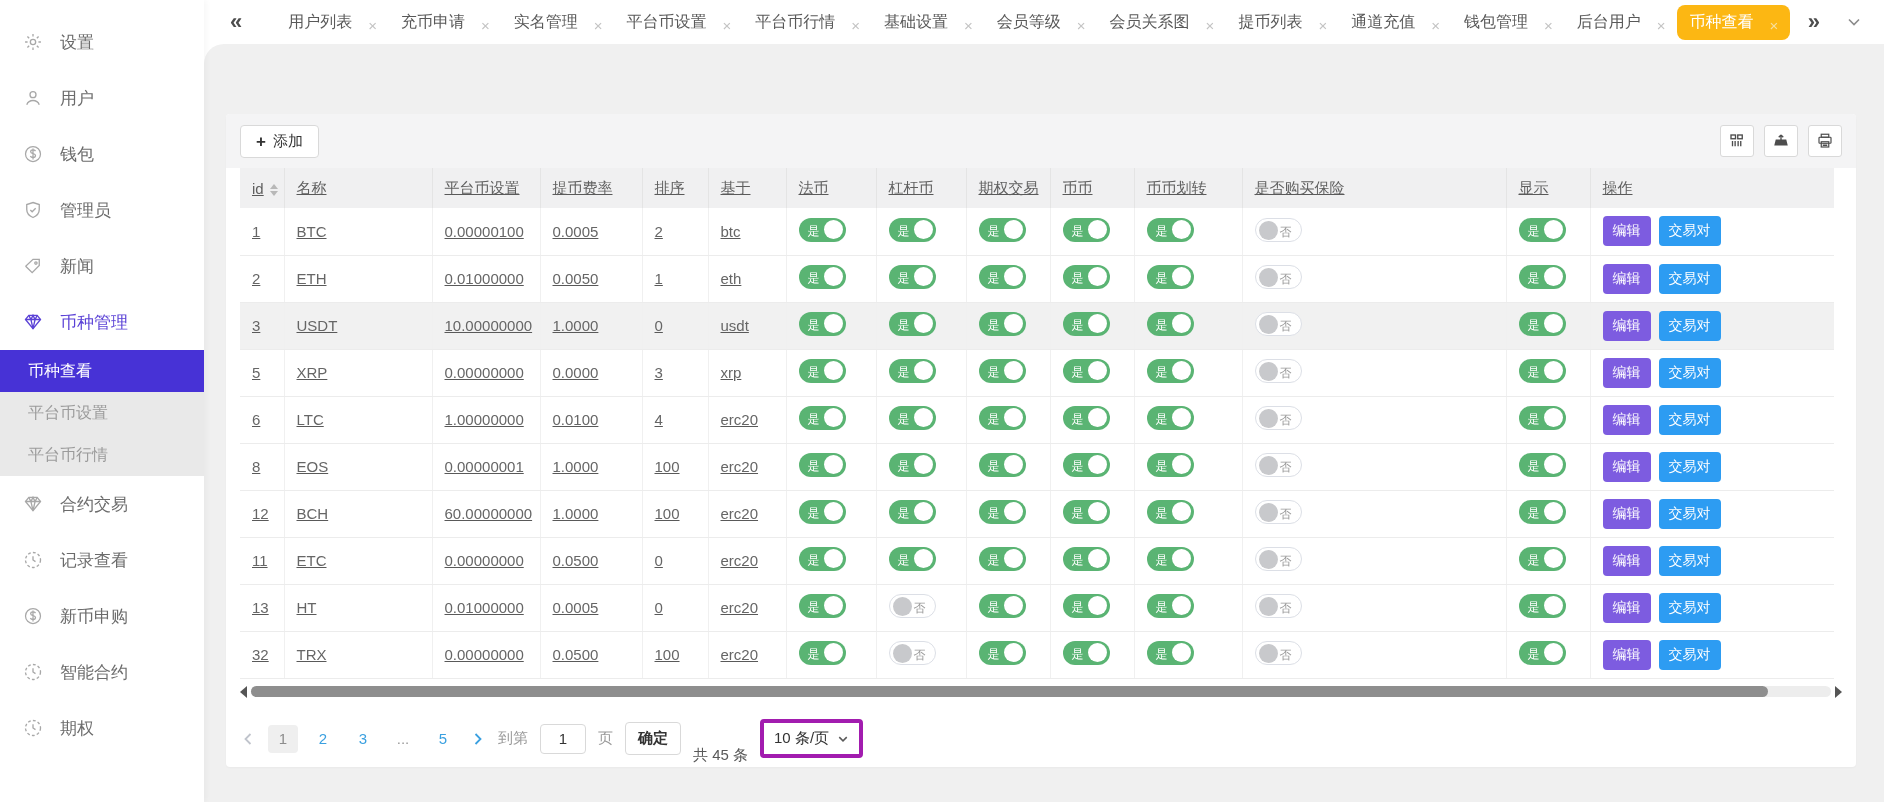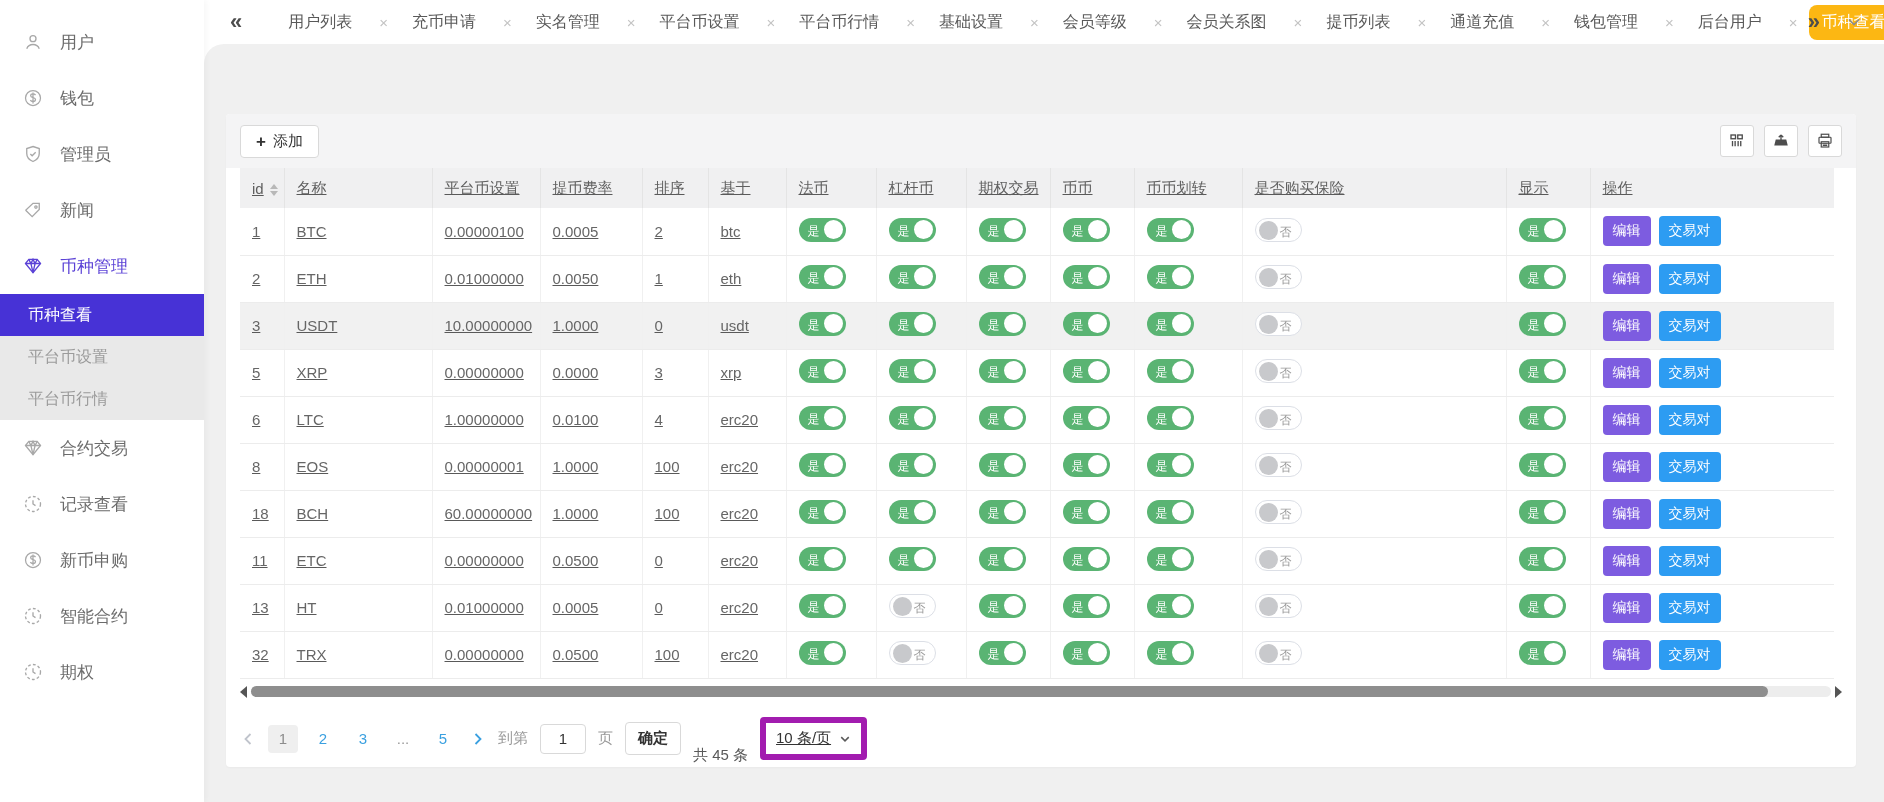--- a/index.html
+++ b/index.html
@@ -17,21 +17,21 @@
   .side-sub-item { display:flex; align-items:center; height:42px; padding:0 28px; font-size:16px; color:#9b9b9b; cursor:pointer; }
   .side-sub-item.active { background:#4732d6; color:#fff; }
 
   
   .main { flex:1; display:flex; flex-direction:column; min-width:0; }
 
   
   .tabbar { height:44px; background:#fff; display:flex; align-items:center; padding:0 22px 0 26px; flex:none; }
   .tab-collapse { font-size:22px; color:#4d4d4d; font-weight:700; cursor:pointer; flex:none; line-height:1; }
   .tabs { flex:1; display:flex; align-items:center; justify-content:space-between; margin:0 30px 0 34px; min-width:0; }
-  .tab { display:inline-flex; align-items:center; gap:27px; font-size:16px; color:#595959; cursor:pointer; padding:7px 12px; border-radius:8px; white-space:nowrap; }
+  .tab { display:inline-flex; align-items:flex-end; gap:16px; font-size:16px; color:#595959; cursor:pointer; padding:7px 12px; border-radius:8px; white-space:nowrap; }
   .tab .x { color:#c3c3c3; font-size:15px; line-height:1; }
   .tab.active { background:#fcb713; color:#fff; }
   .tab.active .x { color:#f6dfa0; }
   .tab-dd { margin-left:26px; color:#8c8c8c; display:inline-flex; cursor:pointer; }
 
   
   .content { flex:1; background:#f0f0f0; border-top-left-radius:20px; padding:70px 28px 0 22px; overflow:hidden; }
   .card { background:#fff; border-radius:4px; width:100%; height:653px; overflow:hidden; box-shadow:0 1px 2px rgba(0,0,0,.03); }
 
   .card-toolbar { background:#f4f4f5; height:54px; display:flex; align-items:center; justify-content:space-between; padding:0 14px; }
@@ -80,30 +80,39 @@
   
   .pagination { display:flex; align-items:center; gap:12px; padding:14px 14px 0; font-size:15px; color:#9a9a9a; }
   .pg-nav { color:#c0c4cc; display:inline-flex; cursor:pointer; }
   .pg-nav.next { color:#3aa0e0; }
   .pg-page { min-width:30px; height:28px; display:inline-flex; align-items:center; justify-content:center; border-radius:4px; color:#3aa0e0; cursor:pointer; padding:0 6px; }
   .pg-page.current { background:#efefef; color:#8c8c8c; cursor:default; }
   .pg-page.ellipsis { color:#9a9a9a; cursor:default; }
   .pg-input { width:46px; height:30px; border:1px solid #d9d9d9; border-radius:4px; text-align:center; font-size:15px; color:#333; font-family:inherit; }
   .pg-confirm { background:#fff; border:1px solid #d9d9d9; border-radius:4px; padding:6px 12px; font-size:15px; color:#333; font-weight:700; cursor:pointer; font-family:inherit; }
   .pg-total { color:#595959;margin-top:33px; }
-  .pg-select { display:inline-flex; align-items:center; gap:8px; border:6px solid #a21caf; border-radius:4px; padding:6px 10px; color:#333; cursor:pointer; background:#fff;text-decoration:underline; }
+  .pg-select { display:inline-flex; align-items:center; gap:8px; border:4px solid #a21caf; border-radius:4px; padding:6px 10px; color:#333; cursor:pointer; background:#fff; }
   .pg-select svg { color:#595959; }
 </style>
 </head>
 <body>
 
 <div class="app">
 
   <aside class="sidebar">
     <div id="sidebar-menu">
+        <div class="side-item">
+          <span class="ic">
+            <svg width="20" height="20" viewBox="0 0 24 24" fill="none" stroke="currentColor" stroke-width="1.6">
+              <circle cx="12" cy="12" r="3.2"></circle>
+              <path d="M12 2.5v3M12 18.5v3M2.5 12h3M18.5 12h3M5.3 5.3l2.1 2.1M16.6 16.6l2.1 2.1M18.7 5.3l-2.1 2.1M7.4 16.6l-2.1 2.1"></path>
+            </svg>
+          </span>
+          <span>设置</span>
+        </div>
         <div class="side-item">
           <span class="ic">
             <svg width="20" height="20" viewBox="0 0 24 24" fill="none" stroke="currentColor" stroke-width="1.6">
               <circle cx="12" cy="8" r="3.6"></circle>
               <path d="M4.5 20c1.4-3.6 4.2-5 7.5-5s6.1 1.4 7.5 5"></path>
             </svg>
           </span>
           <span>用户</span>
         </div>
         <div class="side-item">
@@ -550,21 +559,21 @@
                       <span class="sw-t">否</span>
                       <span class="knob"></span>
                     </span></td>
                   <td><span class="switch on">
                       <span class="sw-t">是</span>
                       <span class="knob"></span>
                     </span></td>
                   <td><button class="btn-edit">编辑</button><button class="btn-pair">交易对</button></td>
                 </tr>
                 <tr>
-                  <td>18</td>
+                  <td>12</td>
                   <td>BCH</td>
                   <td>60.00000000</td>
                   <td>1.0000</td>
                   <td>100</td>
                   <td>erc20</td>
                   <td><span class="switch on">
                       <span class="sw-t">是</span>
                       <span class="knob"></span>
                     </span></td>
                   <td><span class="switch on">

